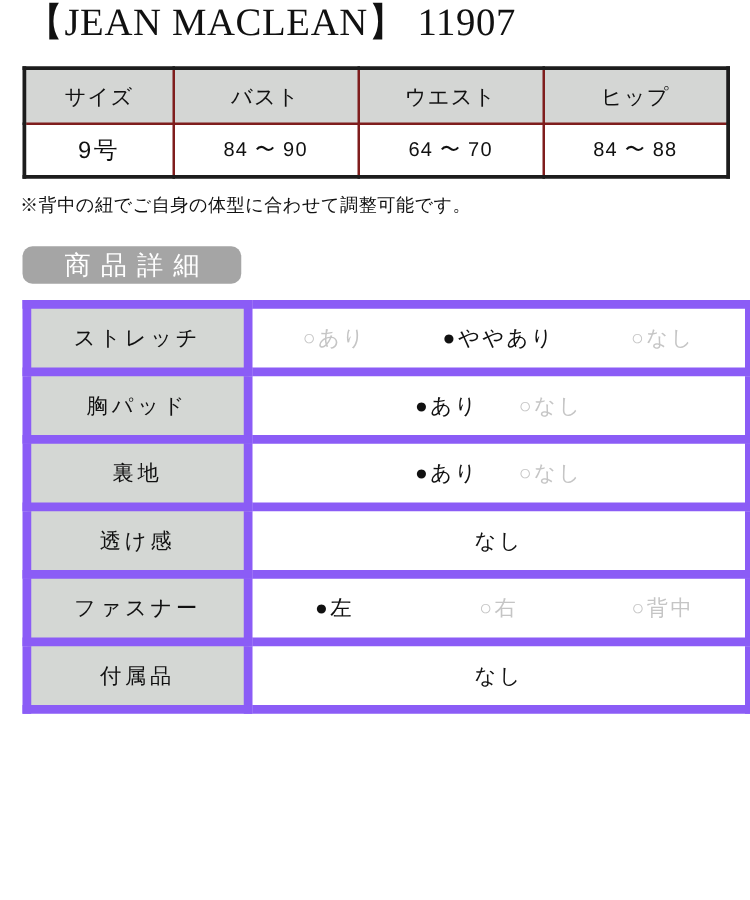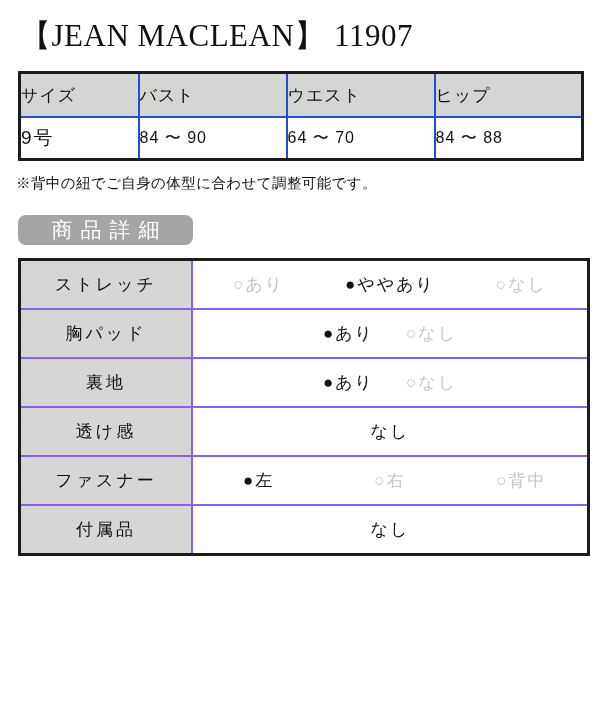--- a/index.html
+++ b/index.html
@@ -1,45 +1,44 @@
 <!DOCTYPE html>
 <html><head>
 <meta charset="utf-8">
 <style>
   html,body{margin:0;padding:0;background:#ffffff;}
   .page{
     width:600px;height:720px;background:#ffffff;overflow:hidden;
     font-family:"Liberation Sans",sans-serif;color:#111111;box-sizing:border-box;
-    padding-top:18px;
   }
   
   .title{
     margin:0 0 0 20px;font-family:"Liberation Serif",serif;font-weight:normal;
     font-size:31px;line-height:36px;color:#111111;letter-spacing:.5px;
   }
   
   table{border-collapse:collapse;table-layout:fixed;}
   .size-table{margin:17px 0 0 18px;width:563px;border:3px solid #1c1c1c;}
-  .size-table th,.size-table td{border:2px solid #1d4ed8;text-align:left;vertical-align:middle;padding:0;}
+  .size-table th,.size-table td{border:2px solid #7f1d1d;text-align:center;vertical-align:middle;padding:0;}
   .size-table thead th{background:#d4d6d4;height:42px;font-size:17px;font-weight:normal;letter-spacing:1px;}
   .size-table tbody td{height:40px;font-size:16px;letter-spacing:1px;}
   .size-table tbody td.size-col{font-size:19px;letter-spacing:2px;}
   .col-size{width:119px;}.col-m{width:148px;}
   
   .notes{margin:9px 0 0 16px;}
   .notes p{margin:0;font-size:14.5px;line-height:26px;letter-spacing:.4px;color:#111111;}
   
   .badge{
     margin:19px 0 0 18px;width:175px;height:30px;background:#a5a5a5;border-radius:8px;
     display:flex;align-items:center;justify-content:center;
   }
   .badge span{color:#ffffff;font-size:21px;letter-spacing:8px;text-indent:8px;}
   
   .details-table{margin:13px 0 0 18px;width:564px;border:3px solid #1c1c1c;}
-  .details-table th,.details-table td{border:2px solid #8b5cf6;vertical-align:middle;padding:0;}
+  .details-table th,.details-table td{border:7px solid #8b5cf6;vertical-align:middle;padding:0;}
   .details-table th{
     width:170px;background:#d4d7d4;font-weight:normal;font-size:17px;
     letter-spacing:3px;text-align:center;height:47px;
   }
   .details-table td{width:394px;height:47px;}
   .opts{display:flex;align-items:center;width:100%;}
   .opts.three .opt{flex:1;text-align:center;}
   .opts.two{justify-content:center;gap:32px;}
   .opt{font-size:17px;letter-spacing:2px;white-space:nowrap;}
   .opt .radio{letter-spacing:0;margin-right:2px;font-size:17px;}

